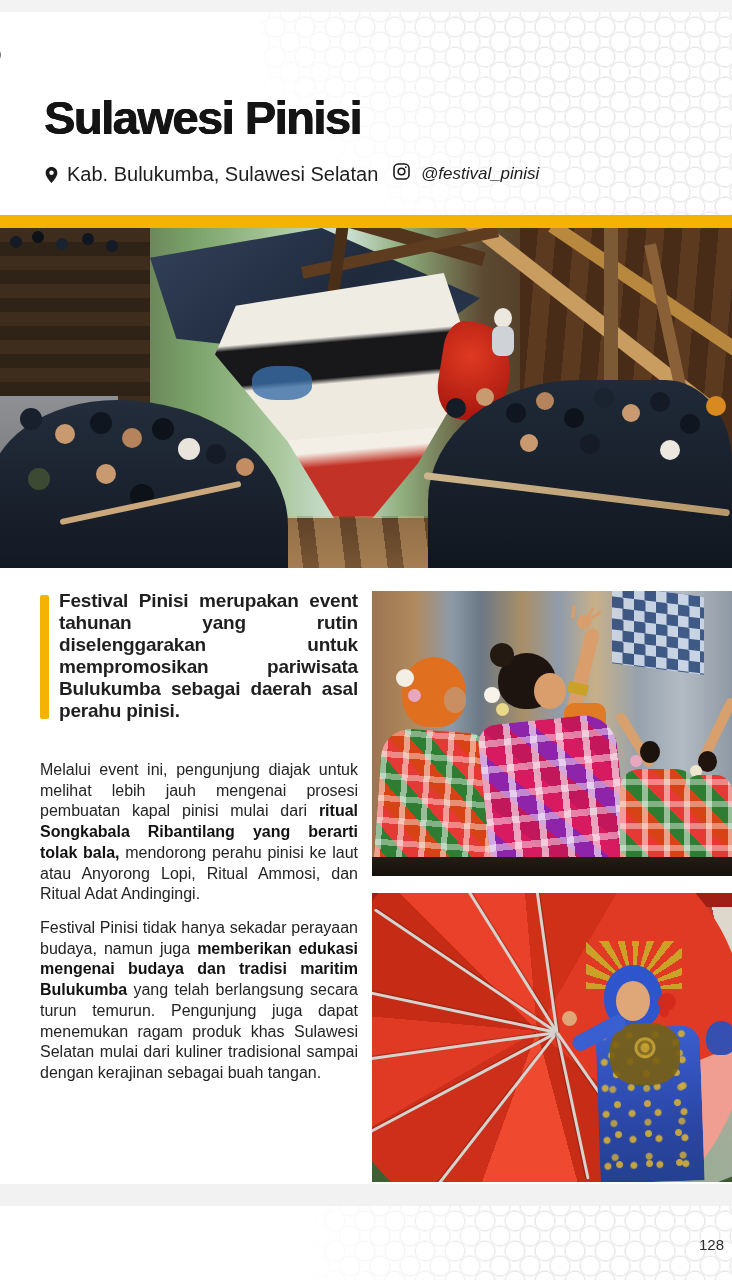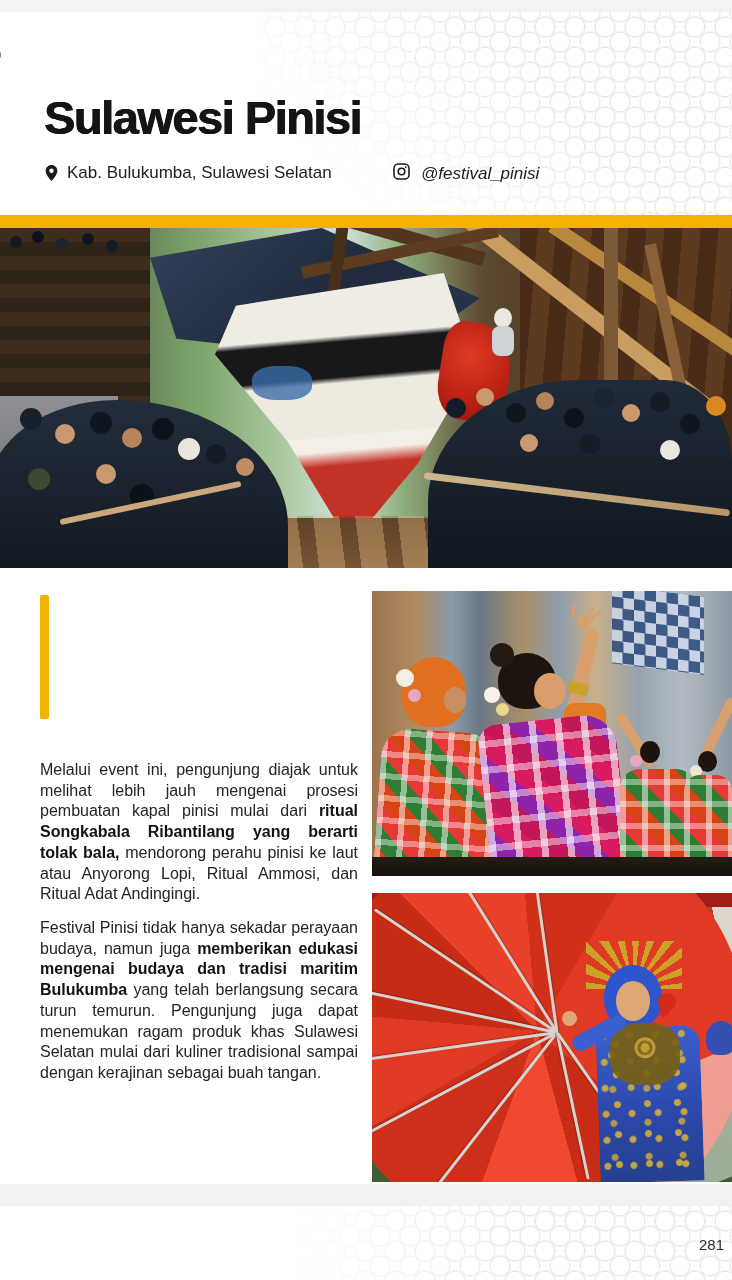--- a/index.html
+++ b/index.html
@@ -21,21 +21,21 @@
   .fade-br{background:linear-gradient(270deg, rgba(255,255,255,0) 0%, rgba(255,255,255,0) 45%, #ffffff 92%);}
 
   .top-strip{left:0;top:0;width:732px;height:12px;background:#f3f3f3;}
   .edge-artifact{left:-7px;top:46px;font-size:15px;color:#4a4a4a;}
 
   
   .title{
     left:44px;top:90px;font-size:47px;font-weight:700;letter-spacing:-1.5px;color:#141414;
     text-shadow:0.6px 0 #141414,-0.3px 0 #141414;
   }
-  .meta-row{left:44px;display:flex;align-items:center;gap:8px;font-size:17px;color:#1d1d1d;}
+  .meta-row{left:44px;display:flex;align-items:center;gap:8px;font-size:20px;color:#1d1d1d;}
   .meta-row svg{display:block;}
   .ig-row{left:392px;top:162px;display:flex;align-items:center;gap:10px;font-size:17px;font-style:italic;color:#1d1d1d;}
   .divider{left:0;top:215px;width:732px;height:13px;background:#f5b301;}
 
   
   .accent-bar{left:40px;top:595px;width:9px;height:124px;background:#f5b301;border-radius:2px;}
   .intro{
     left:59px;top:590px;width:299px;font-size:19px;line-height:22px;font-weight:700;
     letter-spacing:-0.2px;text-align:justify;color:#1f1f1f;
   }
@@ -231,20 +231,21 @@
     <div class="hd" style="left:680px;top:186px;width:20px;height:20px;background:#10161f;"></div>
     <div class="hd" style="left:706px;top:168px;width:20px;height:20px;background:#d8891f;"></div>
     <div class="hd" style="left:660px;top:212px;width:20px;height:20px;background:#ece7df;"></div>
     <div class="hd" style="left:580px;top:206px;width:20px;height:20px;background:#151c28;"></div>
     <div class="hd" style="left:520px;top:206px;width:18px;height:18px;background:#c99a70;"></div>
     <div class="abs h-rope"></div>
     <div class="abs h-pole"></div>
   </div>
 
   <div class="abs accent-bar"></div>
+  <div class="abs intro">Festival Pinisi merupakan event tahunan yang rutin diselenggarakan untuk mempromosikan pariwisata Bulukumba sebagai daerah asal perahu pinisi.</div>
 
   <p class="abs body-p p2"><span>Melalui event ini, pengunjung diajak untuk melihat lebih jauh mengenai prosesi pembuatan kapal pinisi mulai dari </span><b>ritual Songkabala Ribantilang yang berarti tolak bala,</b><span> mendorong perahu pinisi ke laut atau Anyorong Lopi, Ritual Ammosi, dan Ritual Adat Andingingi.</span></p>
 
   <p class="abs body-p p3"><span>Festival Pinisi tidak hanya sekadar perayaan budaya, namun juga </span><b>memberikan edukasi mengenai budaya dan tradisi maritim Bulukumba</b><span> yang telah berlangsung secara turun temurun. Pengunjung juga dapat menemukan ragam produk khas Sulawesi Selatan mulai dari kuliner tradisional sampai dengan kerajinan sebagai buah tangan.</span></p>
 
   <div class="abs ph ph-dancers">
     <div class="abs d-bg"></div>
     <div class="abs d-flag"></div>
 
     <div class="abs" style="left:30px;top:66px;width:64px;height:70px;border-radius:50% 50% 42% 42%;background:#e0701f;"></div>
@@ -302,15 +303,15 @@
     <div class="abs u-flower"></div>
     <div class="abs u-body"></div>
     <div class="abs u-chest"></div>
     <div class="abs u-sleeve"></div>
     <div class="abs u-hand"></div>
   </div>
 
   <div class="abs bottom-strip"></div>
   <div class="abs ring-pattern" style="left:260px;top:1206px;width:472px;height:74px;"></div>
   <div class="abs fade-br" style="left:260px;top:1206px;width:472px;height:74px;"></div>
-  <div class="abs page-number">281</div>
+  <div class="abs page-number">128</div>
 
 </div>
 
 </body></html>

